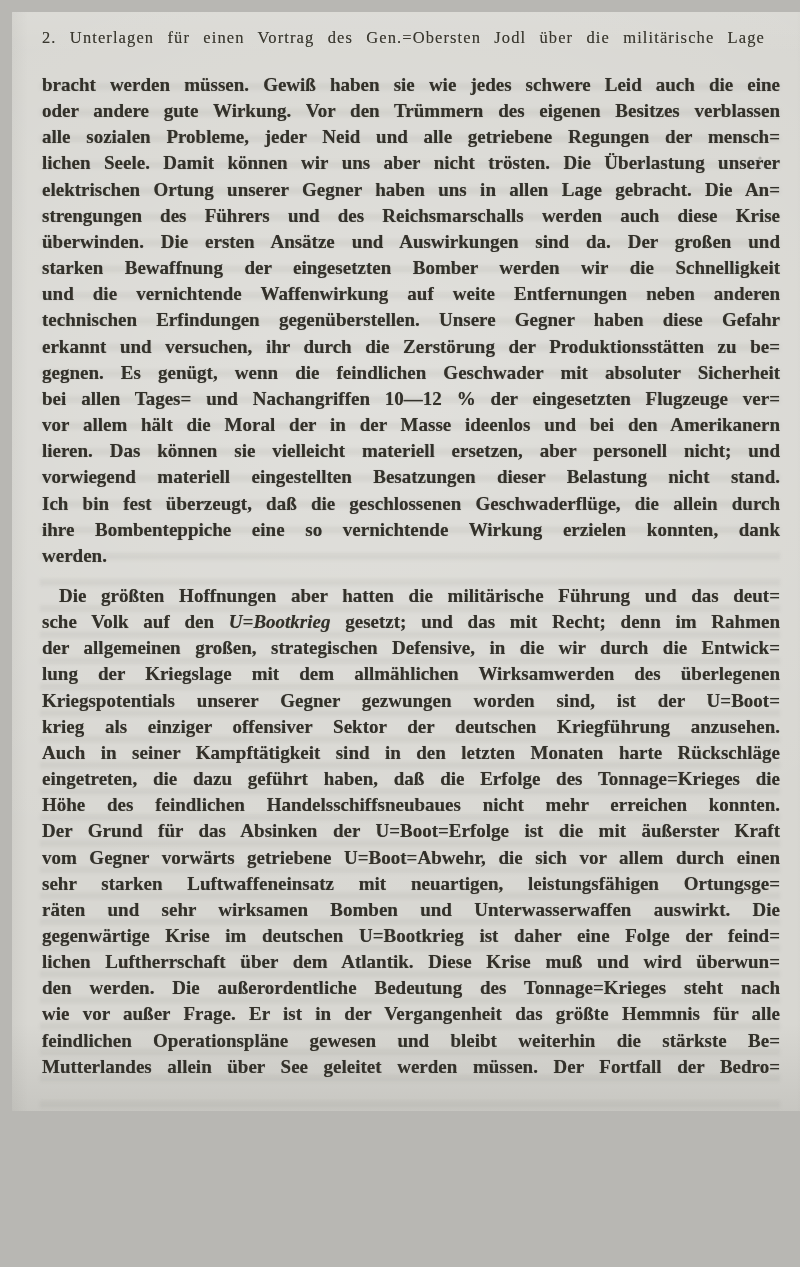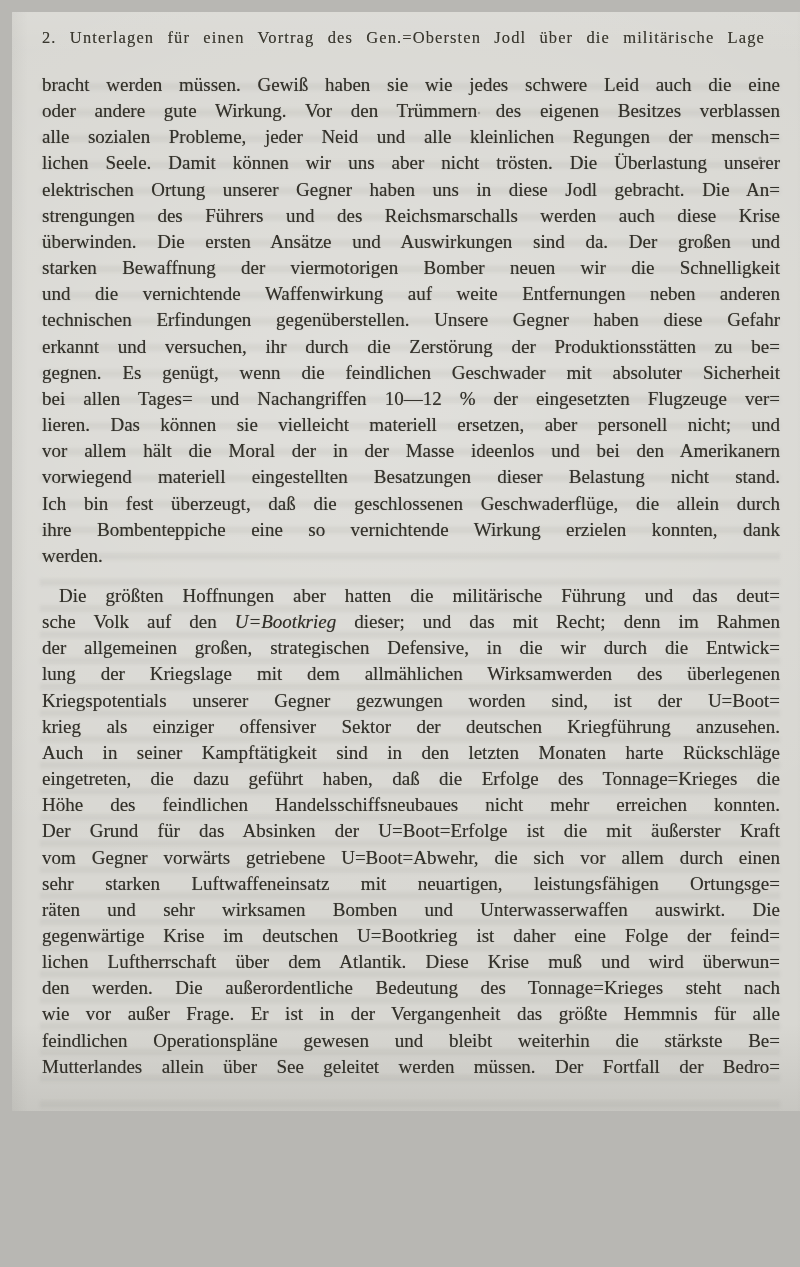--- a/index.html
+++ b/index.html
@@ -81,20 +81,21 @@
 
   .para { margin: 0; padding: 0; }
   .para + .para { margin-top: 14px; }
 
   .line {
     line-height: 26.15px;
     text-align: justify;
     text-align-last: justify;
     position: relative;
     z-index: 1;
+    font-weight: bold;
   }
   .flush-last .line:last-child { text-align-last: left; }
   .indent-first .line:first-child { text-indent: 17px; }
 
   .em { font-style: italic; }
 
   .page-number {
     position: absolute;
     top: 1216px;
     right: 55px;
@@ -111,41 +112,41 @@
 
   <div class="bleed-through"></div>
   <div class="speckles"></div>
 
   <div class="running-header">2. Unterlagen für einen Vortrag des Gen.=Obersten Jodl über die militärische Lage</div>
 
   <div class="text-block">
     <div class="para flush-last">
         <div class="line">bracht werden müssen. Gewiß haben sie wie jedes schwere Leid auch die eine</div>
         <div class="line">oder andere gute Wirkung. Vor den Trümmern des eigenen Besitzes verblassen</div>
-        <div class="line">alle sozialen Probleme, jeder Neid und alle kleinlichen Regungen der mensch=</div>
+        <div class="line">alle sozialen Probleme, jeder Neid und alle getriebene Regungen der mensch=</div>
         <div class="line">lichen Seele. Damit können wir uns aber nicht trösten. Die Überlastung unserer</div>
-        <div class="line">elektrischen Ortung unserer Gegner haben uns in diese Jodl gebracht. Die An=</div>
+        <div class="line">elektrischen Ortung unserer Gegner haben uns in allen Lage gebracht. Die An=</div>
         <div class="line">strengungen des Führers und des Reichsmarschalls werden auch diese Krise</div>
         <div class="line">überwinden. Die ersten Ansätze und Auswirkungen sind da. Der großen und</div>
-        <div class="line">starken Bewaffnung der viermotorigen Bomber neuen wir die Schnelligkeit</div>
+        <div class="line">starken Bewaffnung der eingesetzten Bomber werden wir die Schnelligkeit</div>
         <div class="line">und die vernichtende Waffenwirkung auf weite Entfernungen neben anderen</div>
         <div class="line">technischen Erfindungen gegenüberstellen. Unsere Gegner haben diese Gefahr</div>
         <div class="line">erkannt und versuchen, ihr durch die Zerstörung der Produktionsstätten zu be=</div>
         <div class="line">gegnen. Es genügt, wenn die feindlichen Geschwader mit absoluter Sicherheit</div>
         <div class="line">bei allen Tages= und Nachangriffen 10—12 % der eingesetzten Flugzeuge ver=</div>
+        <div class="line">vor allem hält die Moral der in der Masse ideenlos und bei den Amerikanern</div>
         <div class="line">lieren. Das können sie vielleicht materiell ersetzen, aber personell nicht; und</div>
-        <div class="line">vor allem hält die Moral der in der Masse ideenlos und bei den Amerikanern</div>
         <div class="line">vorwiegend materiell eingestellten Besatzungen dieser Belastung nicht stand.</div>
         <div class="line">Ich bin fest überzeugt, daß die geschlossenen Geschwaderflüge, die allein durch</div>
         <div class="line">ihre Bombenteppiche eine so vernichtende Wirkung erzielen konnten, dank</div>
         <div class="line">werden.</div>
       </div>
     <div class="para indent-first">
         <div class="line">Die größten Hoffnungen aber hatten die militärische Führung und das deut=</div>
-        <div class="line"><span>sche Volk auf den </span><span class="em">U=Bootkrieg</span><span> dieser; und das mit Recht; denn im Rahmen</span></div>
+        <div class="line"><span>sche Volk auf den </span><span class="em">U=Bootkrieg</span><span> gesetzt; und das mit Recht; denn im Rahmen</span></div>
         <div class="line">der allgemeinen großen, strategischen Defensive, in die wir durch die Entwick=</div>
         <div class="line">lung der Kriegslage mit dem allmählichen Wirksamwerden des überlegenen</div>
         <div class="line">Kriegspotentials unserer Gegner gezwungen worden sind, ist der U=Boot=</div>
         <div class="line">krieg als einziger offensiver Sektor der deutschen Kriegführung anzusehen.</div>
         <div class="line">Auch in seiner Kampftätigkeit sind in den letzten Monaten harte Rückschläge</div>
         <div class="line">eingetreten, die dazu geführt haben, daß die Erfolge des Tonnage=Krieges die</div>
         <div class="line">Höhe des feindlichen Handelsschiffsneubaues nicht mehr erreichen konnten.</div>
         <div class="line">Der Grund für das Absinken der U=Boot=Erfolge ist die mit äußerster Kraft</div>
         <div class="line">vom Gegner vorwärts getriebene U=Boot=Abwehr, die sich vor allem durch einen</div>
         <div class="line">sehr starken Luftwaffeneinsatz mit neuartigen, leistungsfähigen Ortungsge=</div>

